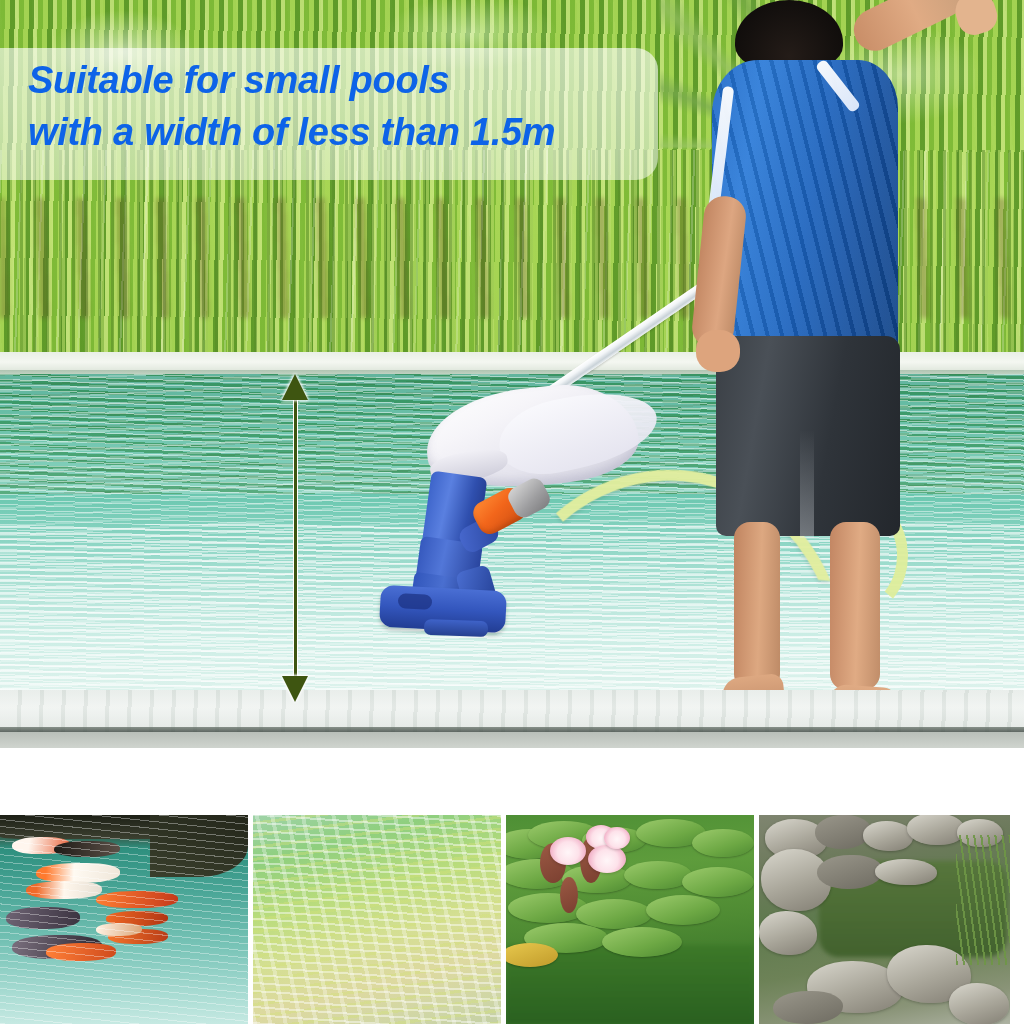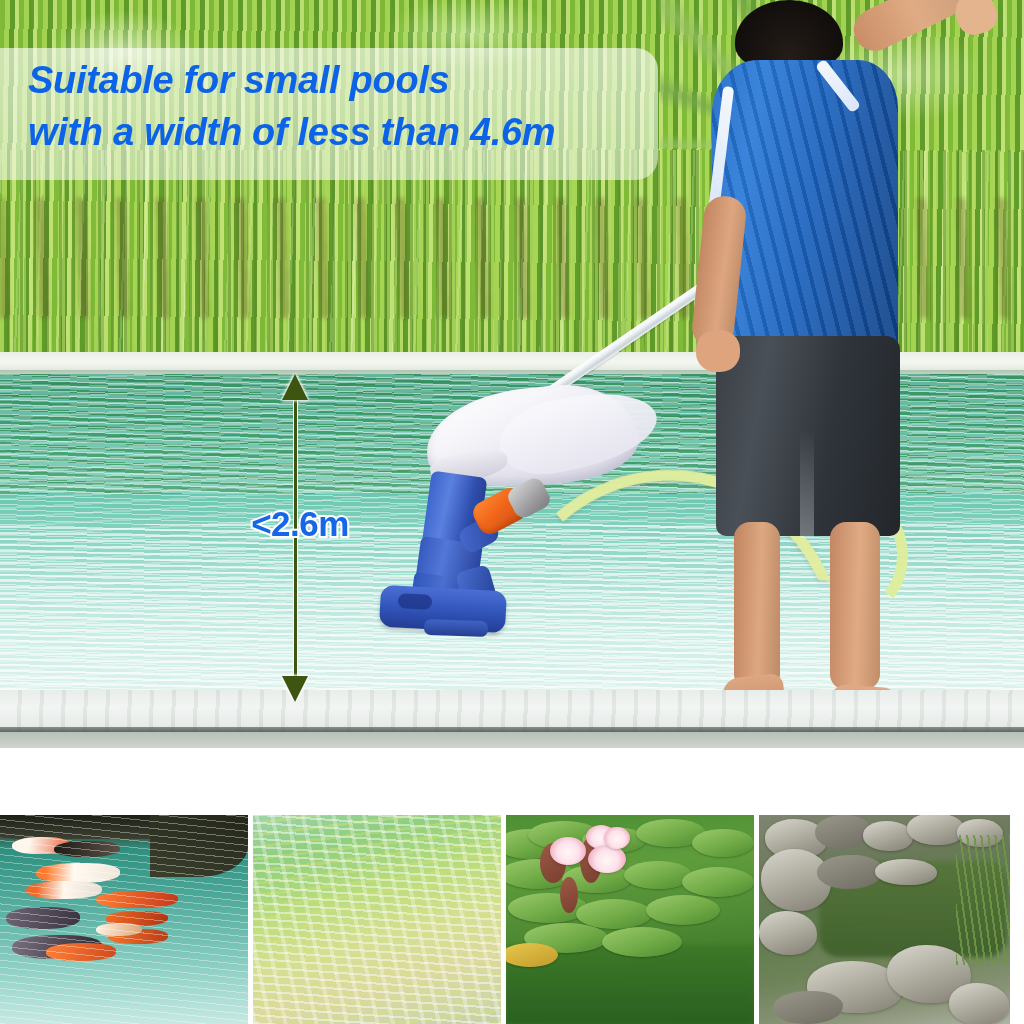--- a/index.html
+++ b/index.html
@@ -439,26 +439,25 @@
     <div class="deck">
       <div class="deck-tex"></div>
     </div>
     <div class="deck-line"></div>
     <div class="deck-bottom"></div>
 
     <div id="measure">
       <div class="arrow-shaft"></div>
       <div class="arrow-head-up"></div>
       <div class="arrow-head-dn"></div>
-      <div id="measure-label">&lt;2.6m</div>
     </div>
 
     <div id="banner"></div>
     <div id="banner-text">Suitable for small pools
-with a width of less than 4.6m</div>
+with a width of less than 1.5m</div>
   </div>
 
   <div id="app-band"></div>
 
   <div id="thumbs">
 
     <div class="thumb t1">
       <div class="rock"></div>
       <div class="rock2"></div>
       <div class="koi" style="left:12px;  top:22px;  width:58px; height:17px; background:linear-gradient(100deg,#fff6ee 30%,#e8623a 100%);"></div>

